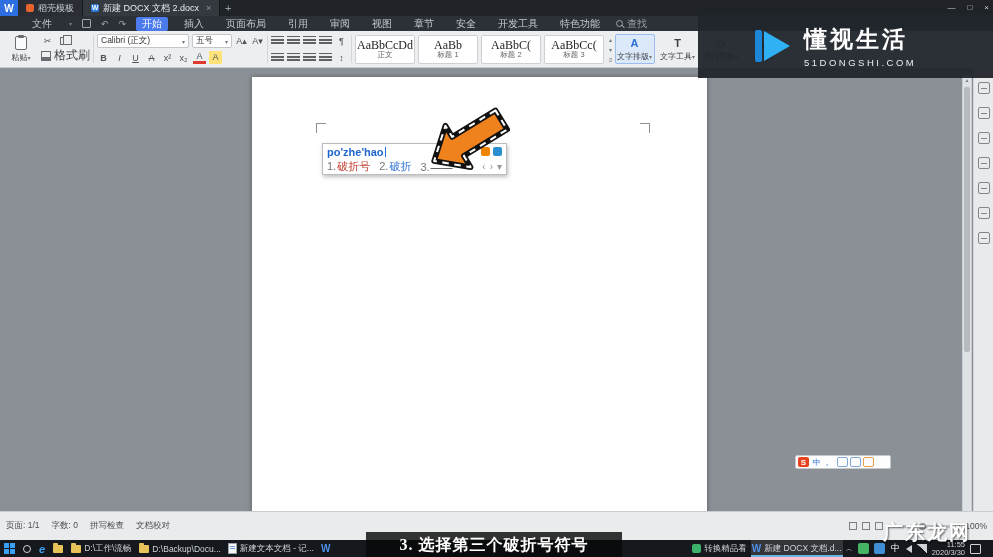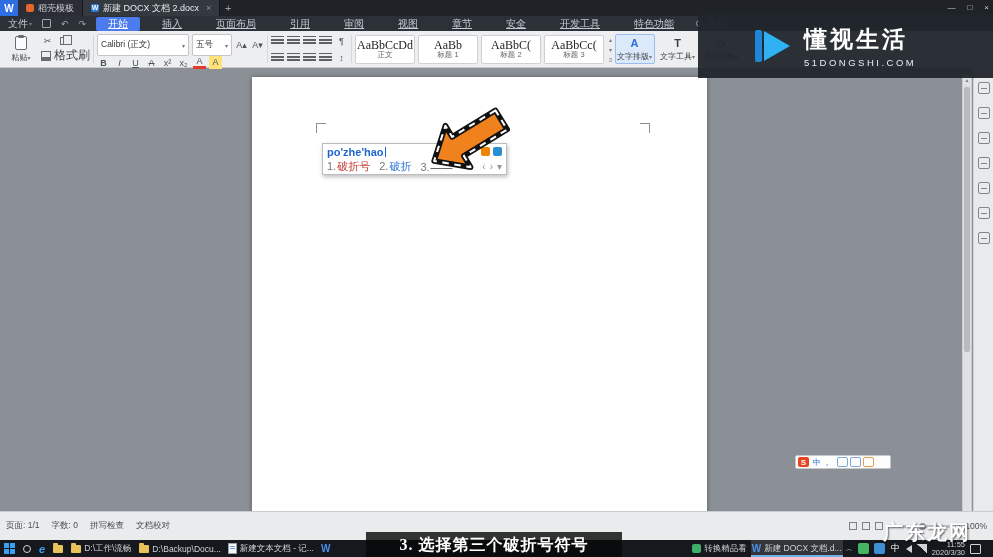--- a/index.html
+++ b/index.html
@@ -19,24 +19,24 @@
   .tabic.orange { background:#e8642c; }
   .tabic.blue  { background:#2d7de0; color:#fff; font-size:7px; line-height:8px; text-align:center; font-weight:bold; }
   .tabclose { color:#8d939a; margin-left:3px; }
   .newtab { width:16px; display:flex; align-items:center; justify-content:center; color:#9aa0a7; font-size:11px; }
   .winctl { position:absolute; right:4px; top:0; height:14px; display:flex; gap:12px; align-items:center;
     color:#cfd3d8; font-size:8px; z-index:45; }
 
   
   .menubar { position:absolute; top:16px; left:0; right:0; height:15px; background:#2c3137;
     display:flex; align-items:center; gap:10px; padding:0 8px; color:#c4cad1; font-size:10px; z-index:29; }
-  .mfile { display:flex; align-items:center; gap:1px; }
+  .mfile { display:flex; align-items:center; gap:17px;margin-left:24px; }
   .qico { display:inline-block; font-size:9px; color:#9fa6ad; }
   .sav { width:9px; height:9px; border:1px solid #9fa6ad; border-radius:1px; }
-  .mtab { padding:0 12px; border-radius:2px; line-height:14px;text-decoration:underline; }
+  .mtab { padding:0 6px; border-radius:2px; line-height:14px; }
   .mtab.active { background:#4b7bec; color:#fff; }
   .msearch { display:flex; align-items:center; gap:4px; color:#9aa1a8; }
   .mag { position:relative; width:7px; height:7px; border:1.3px solid #9aa1a8; border-radius:50%; display:inline-block; }
   .mag::after { content:""; position:absolute; width:4px; height:1.3px; background:#9aa1a8;
     transform:rotate(45deg); right:-3px; bottom:-1px; }
 
   
   .ribbon { position:absolute; top:31px; left:0; right:0; height:37px; background:#eceef0;
     border-bottom:1px solid #c7cbcf; display:flex; align-items:stretch; padding:2px 4px; z-index:20; color:#444; }
   .vsep { width:1px; background:#d4d7da; margin:2px 3px; }
@@ -49,21 +49,21 @@
   .ic-clip::before { content:""; position:absolute; top:-2px; left:2px; width:6px; height:3px;
     background:#676c72; border-radius:1px; }
   .car { font-size:6px; color:#777; }
   .mini { min-width:13px; height:13px; display:flex; align-items:center; justify-content:center;
     font-size:9px; color:#4d5257; }
   .ic-copy { position:relative; width:7px; height:8px; border:1px solid #676c72; background:#eceef0; }
   .ic-copy::after { content:""; position:absolute; left:2px; top:-3px; width:7px; height:8px;
     border:1px solid #676c72; background:#eceef0; }
   .brush { width:10px; height:10px; border:1px solid #676c72; border-bottom:4px solid #676c72; }
   .slabel { font-size:12px; color:#3b3f44; }
-  .combo { height:22px; background:#fff; border:1px solid #c2c6cb; border-radius:2px;
+  .combo { height:14px; background:#fff; border:1px solid #c2c6cb; border-radius:2px;
     display:flex; align-items:center; gap:3px; padding:0 3px; font-size:8.5px; color:#333; }
   .bold { font-weight:bold; } .ital { font-style:italic; } .unders { text-decoration:underline; }
   .strik { text-decoration:line-through; }
   .fcolor { border-bottom:3px solid #e03b2f; line-height:9px; }
   .hltr   { background:#ffe27a; line-height:11px; padding:0 1px; }
   .al, .al2 { width:13px; height:10px;
     background:repeating-linear-gradient(to bottom, #5d6267 0 1.4px, transparent 1.4px 3.2px); }
   .stylebox { width:60px; height:29px; background:#fff; border:1px solid #cdd1d5; border-radius:2px;
     display:flex; flex-direction:column; align-items:center; justify-content:center; line-height:1.05; }
   .ssample { font-family:"Liberation Serif", serif; font-size:12px; color:#222; white-space:nowrap; }

